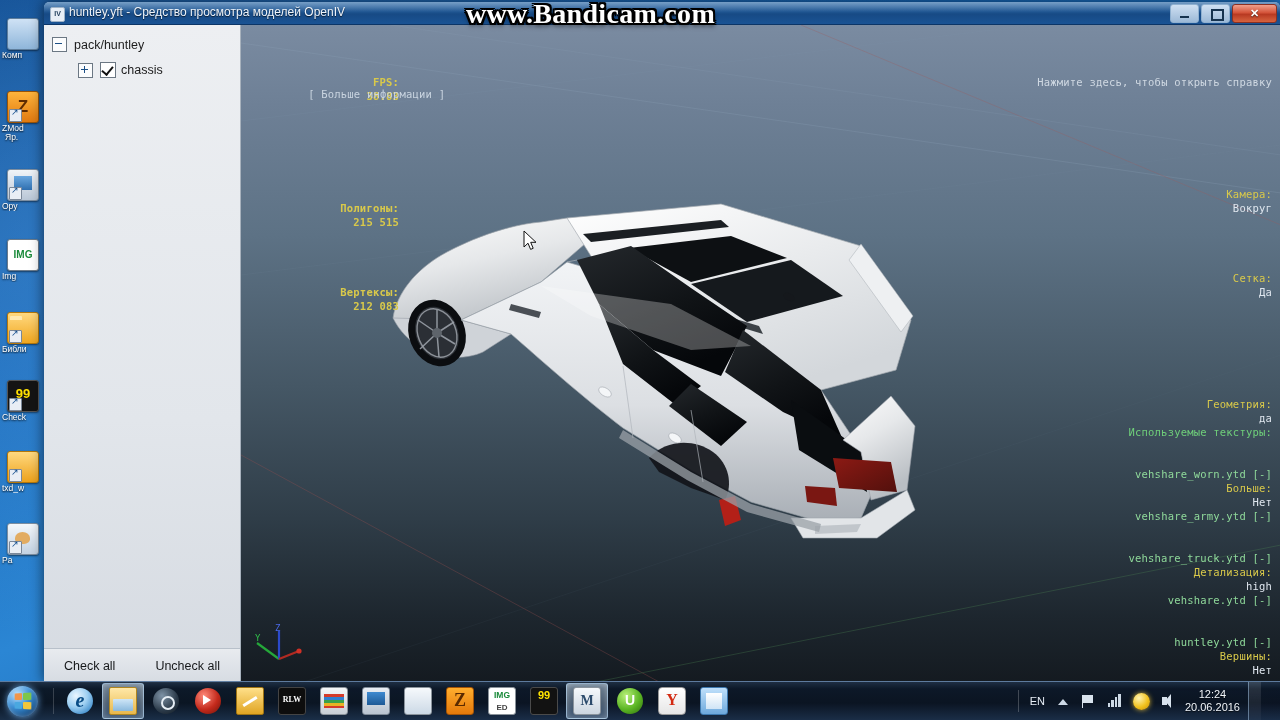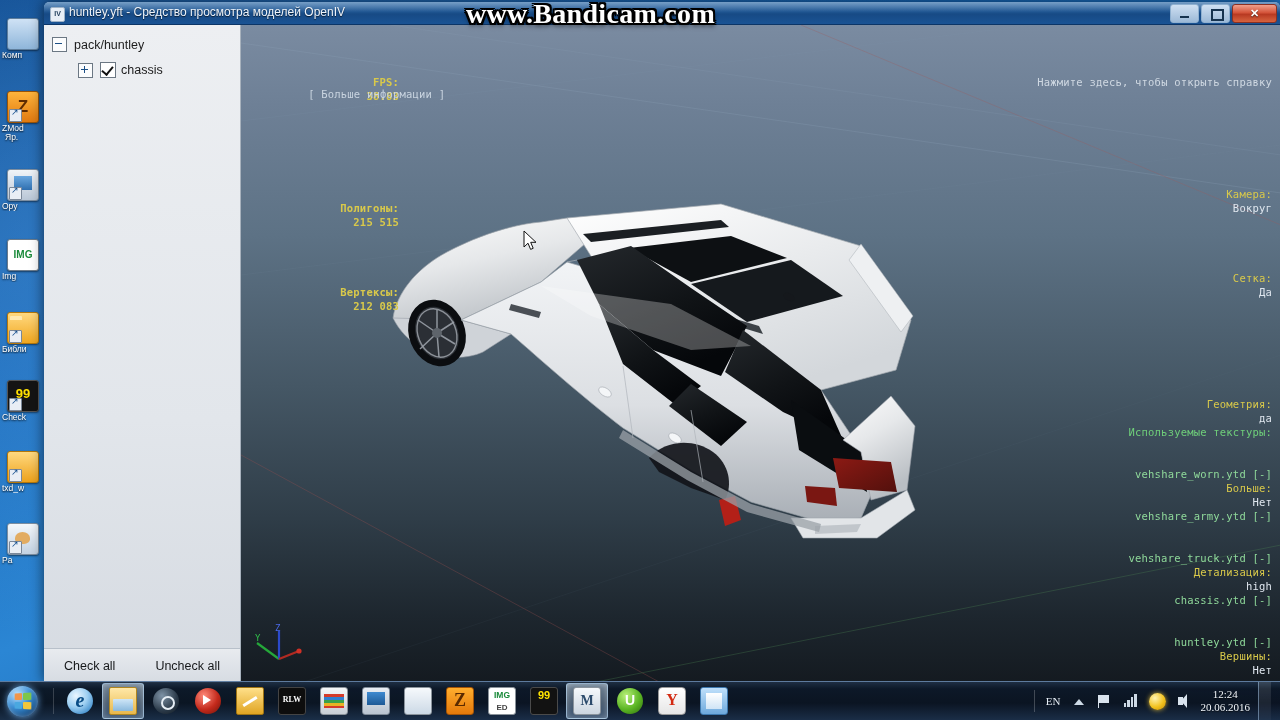--- a/index.html
+++ b/index.html
@@ -189,21 +189,21 @@
   .ic-u{border-radius:50%;background:radial-gradient(circle at 35% 30%,#b9f07a,#5bb524 55%,#2d6b0d);}
   .ic-u:after{content:"U";position:absolute;inset:0;color:#fff;font-weight:bold;font-size:14px;
     line-height:25px;text-align:center;}
   .ic-y{background:linear-gradient(180deg,#fff,#e6e6e6);border:1px solid #999;border-radius:4px;}
   .ic-y:after{content:"Y";position:absolute;inset:0;color:#d32a12;font-weight:bold;font-size:16px;
     line-height:24px;text-align:center;font-family:"Liberation Serif",serif;}
   .ic-blue{background:linear-gradient(180deg,#bfe0fb,#6ea9dc);border:1px solid #3d78ae;}
   .ic-blue:after{content:"";position:absolute;left:5px;top:5px;right:5px;bottom:5px;
     background:linear-gradient(180deg,#fff,#cfe4f6);}
 
-  .tray{margin-left:auto;display:flex;align-items:center;height:38px;padding-right:9px;font-family:Liberation Serif, serif;}
+  .tray{margin-left:auto;display:flex;align-items:center;height:38px;padding-right:19px;}
   .traysep{width:1px;height:22px;background:rgba(255,255,255,.22);margin:0 6px;}
   .trayitem{color:#e7eef6;font-size:11px;margin:0 5px;display:flex;align-items:center;}
   .trayicon{width:16px;height:16px;position:relative;margin:0 5px;}
   .ti-up:after{content:"";position:absolute;left:3px;top:6px;width:0;height:0;
     border-left:5px solid transparent;border-right:5px solid transparent;border-bottom:6px solid #cdd9e5;}
   .ti-net{position:relative;}
   .ti-net i{position:absolute;bottom:2px;width:2.5px;background:#cdd9e5;display:block;}
   .ti-flag:after{content:"";position:absolute;left:2px;top:2px;width:10px;height:8px;
     background:#d9e3ed;}
   .ti-flag:before{content:"";position:absolute;left:1px;top:2px;width:1.5px;height:13px;background:#d9e3ed;}
@@ -476,21 +476,21 @@
             <span class="k">Вершины:</span>
             <span class="v">Нет</span>
           </div>
         </div>
 
         <div class="ov ov-br">
           <div class="green">Используемые текстуры:</div>
           <div class="gdim">vehshare_worn.ytd [-]</div>
           <div class="gdim">vehshare_army.ytd [-]</div>
           <div class="gdim">vehshare_truck.ytd [-]</div>
-          <div class="gdim">chassis.ytd [-]</div>
+          <div class="gdim">vehshare.ytd [-]</div>
           <div class="gdim">huntley.ytd [-]</div>
         </div>
 
         <svg class="gizmo" viewBox="0 0 52 46">
           <line x1="26" y1="36" x2="4" y2="20" stroke="#25a83a" stroke-width="2.2"></line>
           <line x1="26" y1="36" x2="26" y2="8" stroke="#2b49c9" stroke-width="2.2"></line>
           <line x1="26" y1="36" x2="46" y2="28" stroke="#b02a22" stroke-width="2.2"></line>
           <circle cx="46" cy="28" r="2.6" fill="#d03026"></circle>
           <text x="2" y="18" fill="#2fc04a" font-size="9" font-family="DejaVu Sans Mono, monospace">Y</text>
           <text x="22" y="8" fill="#4a68e6" font-size="9" font-family="DejaVu Sans Mono, monospace">Z</text>

